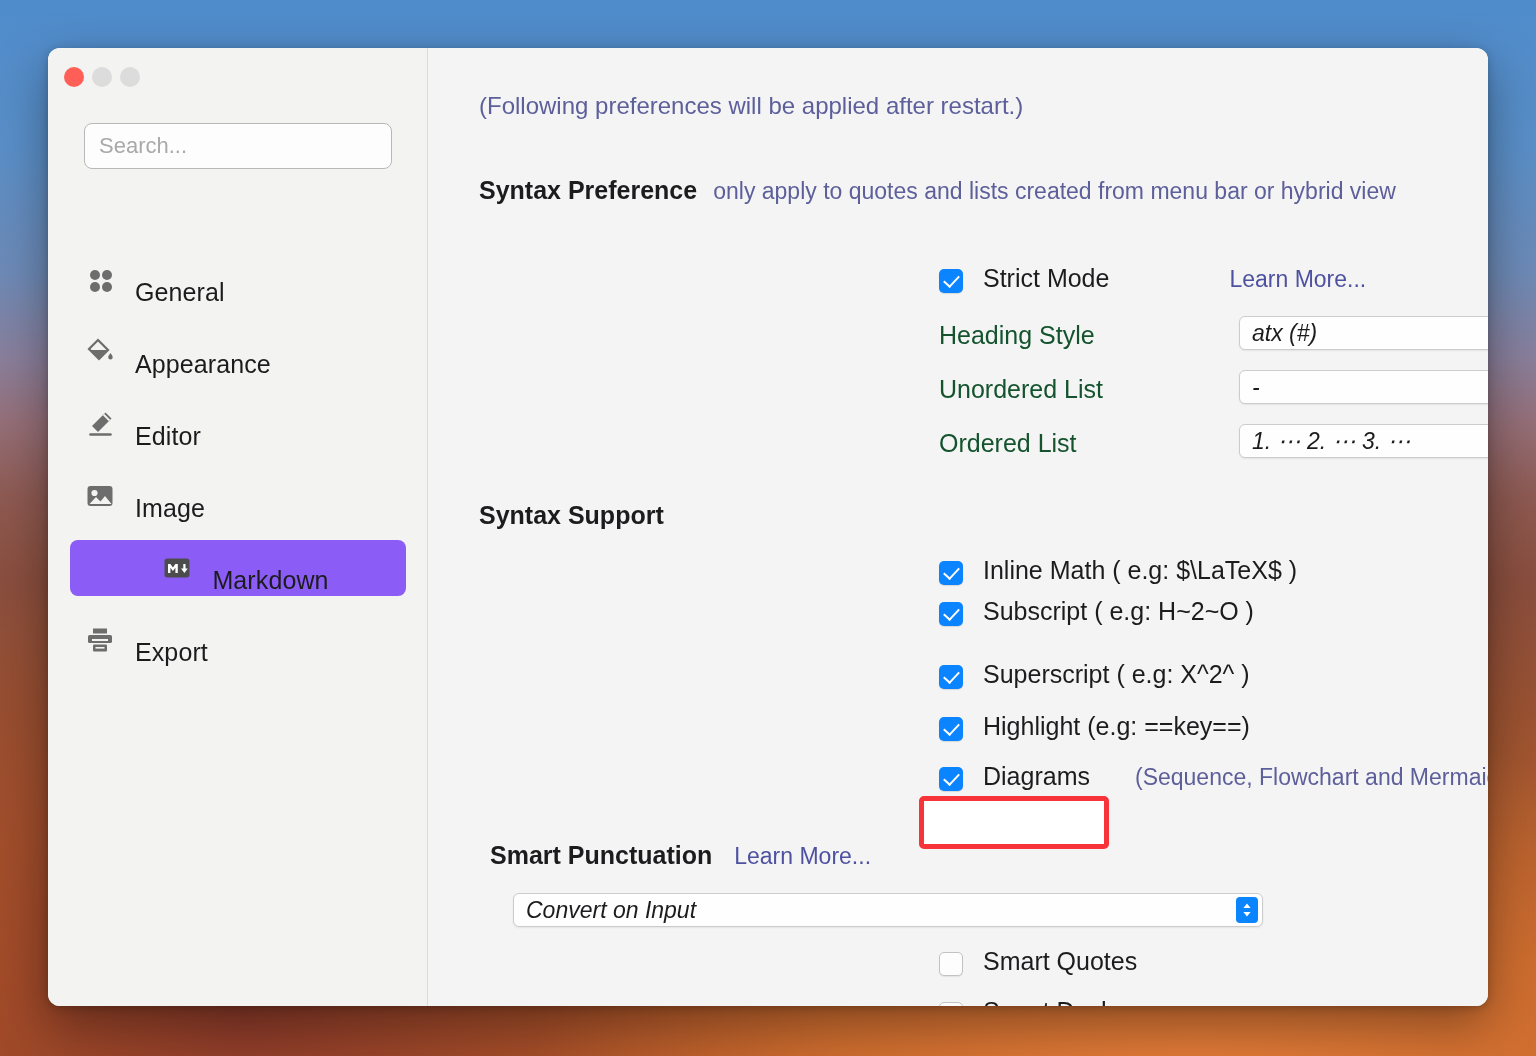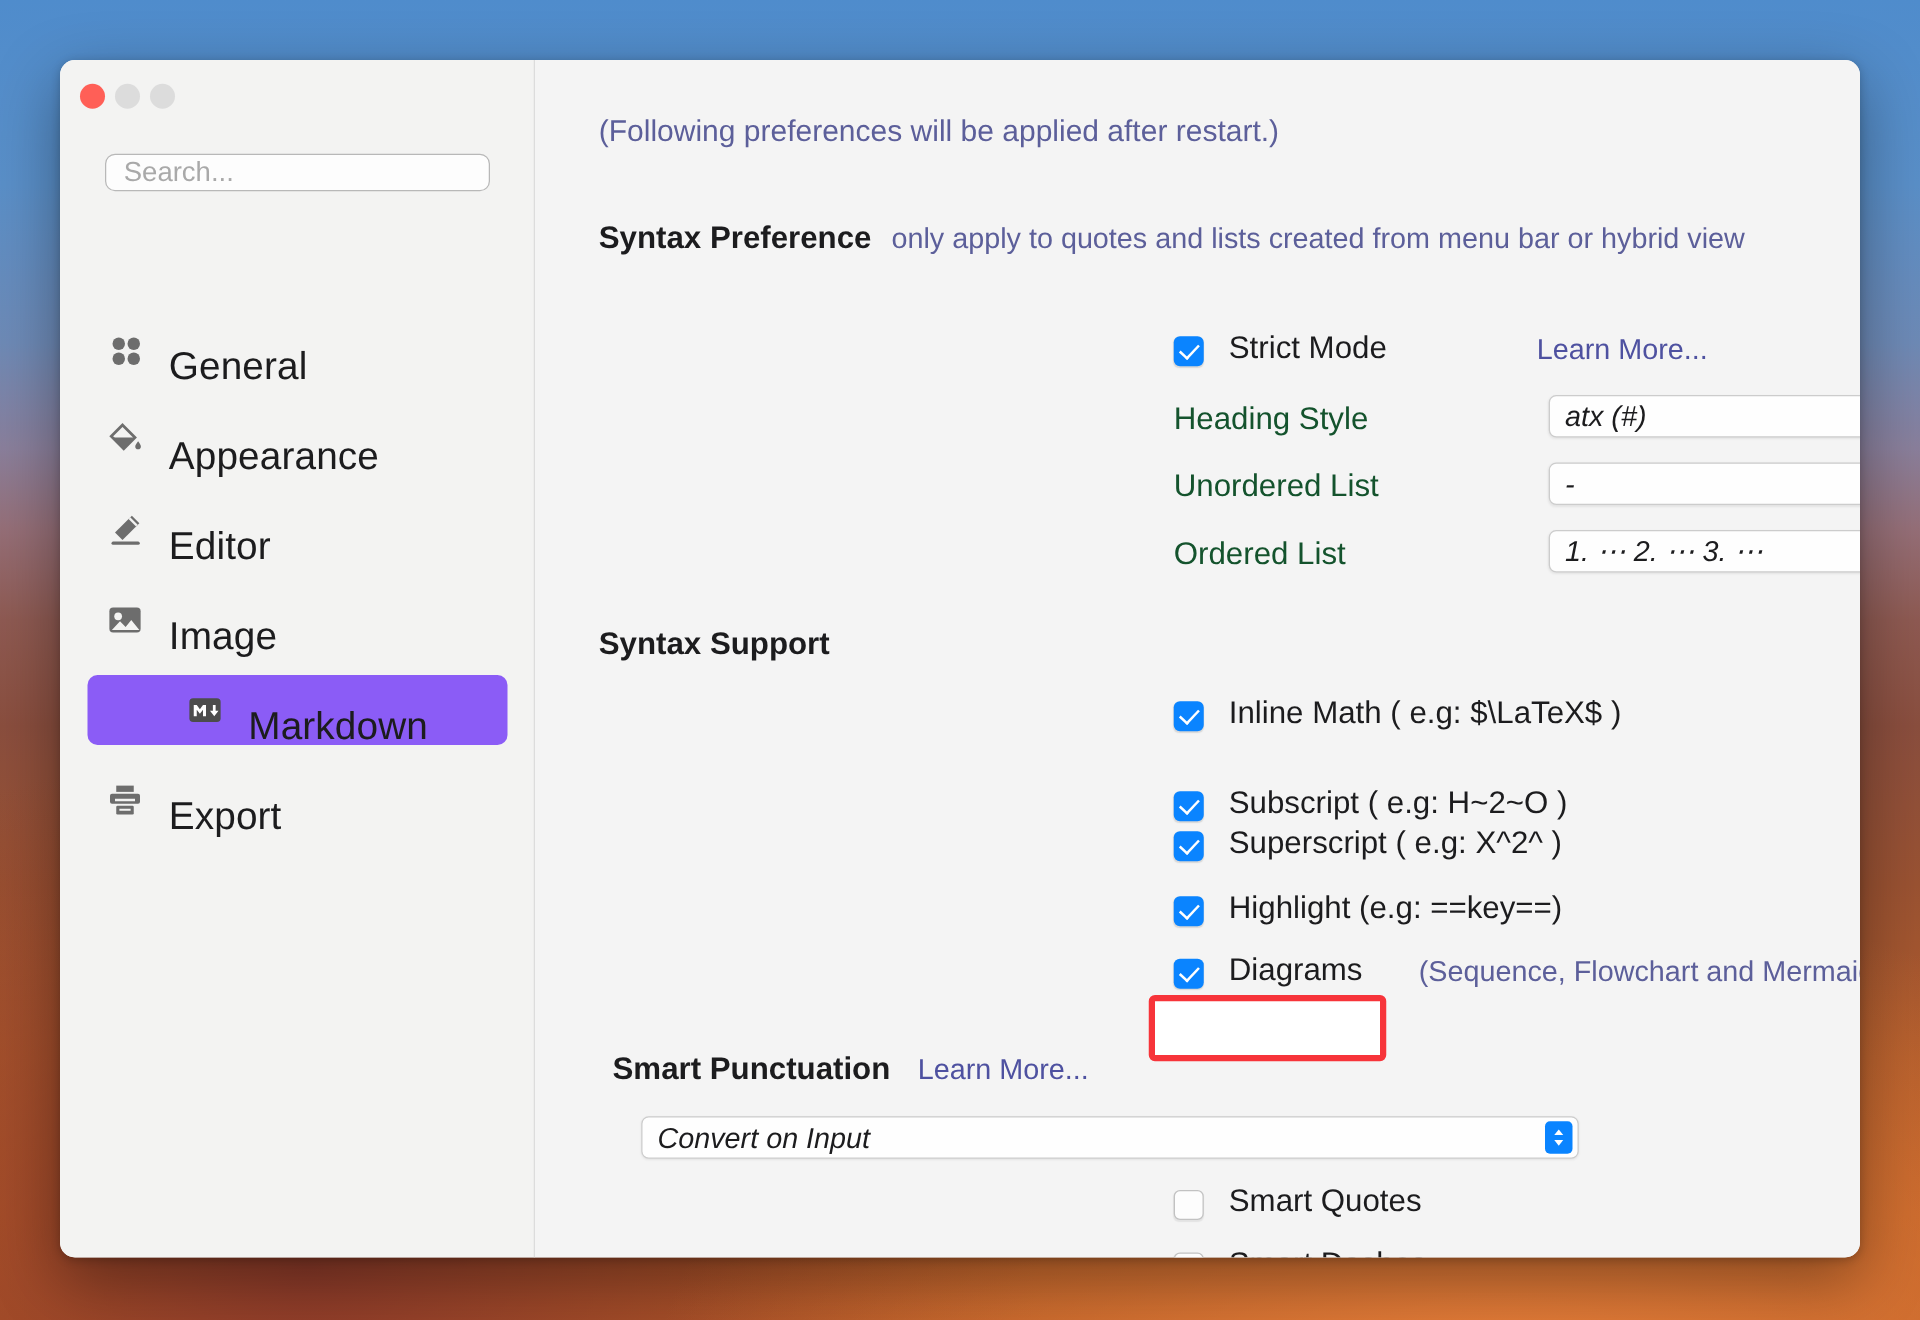--- a/index.html
+++ b/index.html
@@ -67,21 +67,21 @@
   }
   .dot.close   { background: #ff5f57; }
   .dot.min     { background: #dcdcdc; }
   .dot.zoom    { background: #dcdcdc; }
 
   #search-field {
     position: absolute;
     left: 36px;
     top: 75px;
     width: 308px;
-    height: 30px;
+    height: 46px;
     background: #fdfdfd;
     border: 1px solid #b8b8b8;
     border-radius: 8px;
     font-family: "Liberation Sans", sans-serif;
     font-size: 22px;
     color: #333;
     padding: 0 14px;
     outline: none;
   }
   #search-field::placeholder { color: #a9a9a9; }
@@ -96,21 +96,21 @@
     display: flex;
     align-items: center;
     height: 56px;
     border-radius: 8px;
     padding-left: 15px;
     margin-bottom: 16px;
     cursor: default;
   }
   .nav-item.active { background: #8b5cf6; justify-content: center; }
   .nav-label {
-    font-size: 31px;
+    font-size: 25px;
     color: #1c1c1e;
     margin-left: 20px;
     letter-spacing: 0.1px;
     margin-top: 25px;
   }
   .nav-icon {
     width: 30px; height: 30px;
     flex: 0 0 30px;
     display: flex;
     align-items: center;
@@ -388,21 +388,21 @@
 
     <div class="sect" id="syntax-support-head">
       <span class="sect-title">Syntax Support</span>
     </div>
 
     <div class="row" style="left:511px; top:508px;">
       <div class="cb on"></div>
       <span class="cb-label">Inline Math ( e.g: $\LaTeX$ )</span>
     </div>
 
-    <div class="row" style="left:511px; top:580px;">
+    <div class="row" style="left:511px; top:549px;">
       <div class="cb on"></div>
       <span class="cb-label">Subscript ( e.g: H~2~O )</span>
     </div>
 
     <div class="row" style="left:511px; top:612px;">
       <div class="cb on"></div>
       <span class="cb-label">Superscript ( e.g: X^2^ )</span>
     </div>
 
     <div class="row" style="left:511px; top:664px;">

